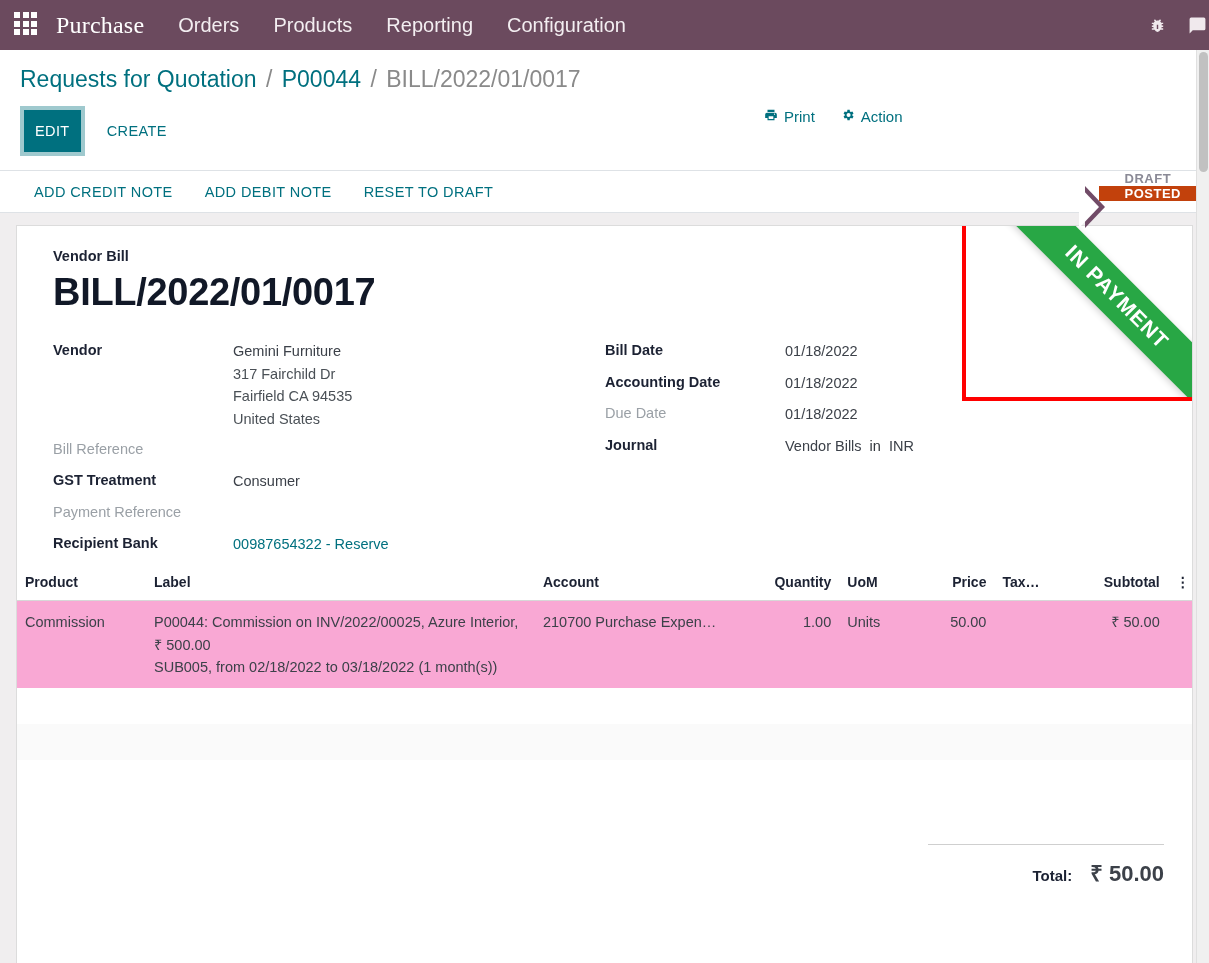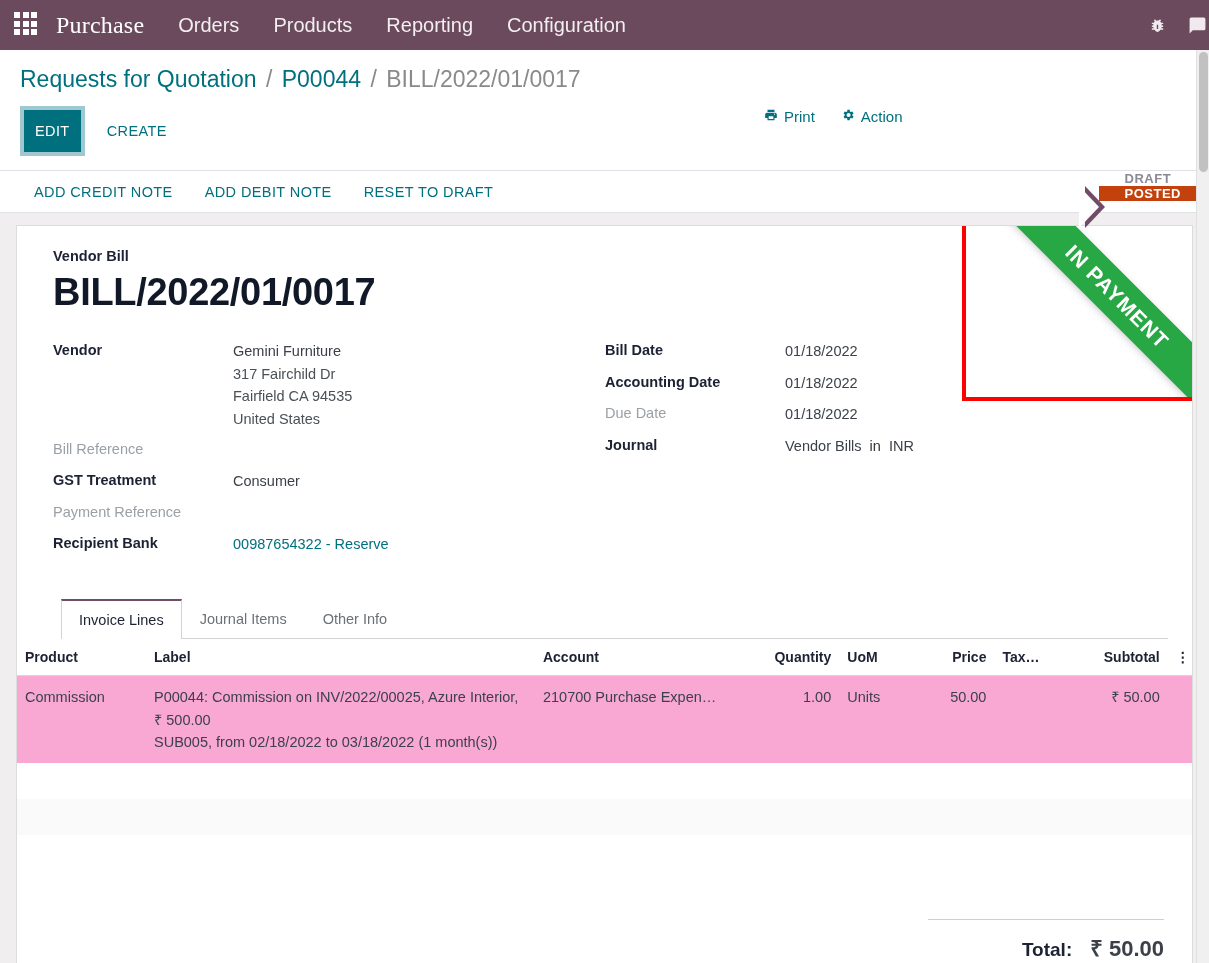--- a/index.html
+++ b/index.html
@@ -342,21 +342,21 @@
     border: none;
     border-top: 1px solid #cfcfcf;
     margin: 0 0 12px 0;
   }
   .total-row {
     display: flex;
     justify-content: flex-end;
     align-items: baseline;
     gap: 18px;
   }
-  .total-label { font-size: 19px; font-weight: 700; color: #1c2233; }
+  .total-label { font-size: 15px; font-weight: 700; color: #1c2233; }
   .total-value { font-size: 22px; font-weight: 700; color: #3c4149; white-space: nowrap; }
 
   
   .vscroll {
     position: absolute;
     right: 0; top: 50px;
     width: 13px;
     height: 913px;
     background: #f0f0f0;
     border-left: 1px solid #e0e0e0;
@@ -508,27 +508,20 @@
             <div class="fvalue" style="display:flex;align-items:baseline;">
               <span class="link">Vendor Bills</span>
               <span class="inline-word">in</span>
               <span class="link">INR</span>
             </div>
           </div>
         </div>
 
       </div>
 
-      <div class="notebook">
-        <div class="tabs">
-          <div class="tab active">Invoice Lines</div>
-          <div class="tab">Journal Items</div>
-          <div class="tab">Other Info</div>
-        </div>
-      </div>
 
     </div>
 
     <table class="lines-table">
       <colgroup>
         <col style="width:128px">
         <col style="width:386px">
         <col style="width:222px">
         <col style="width:80px">
         <col style="width:92px">

